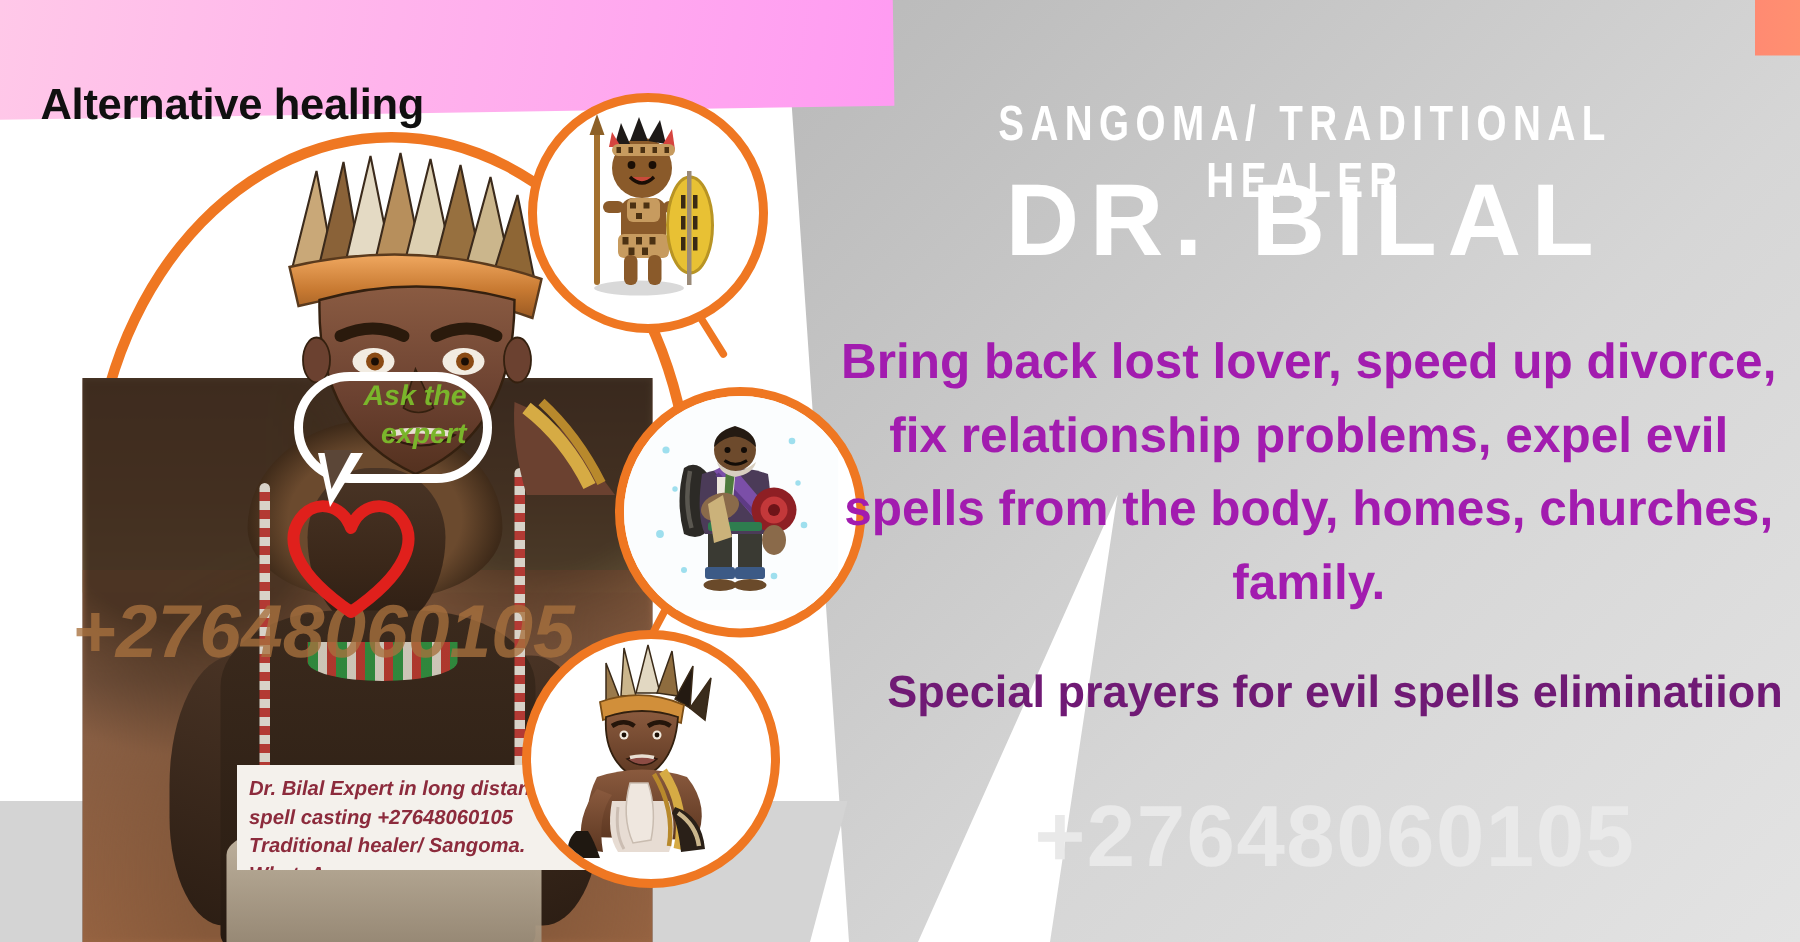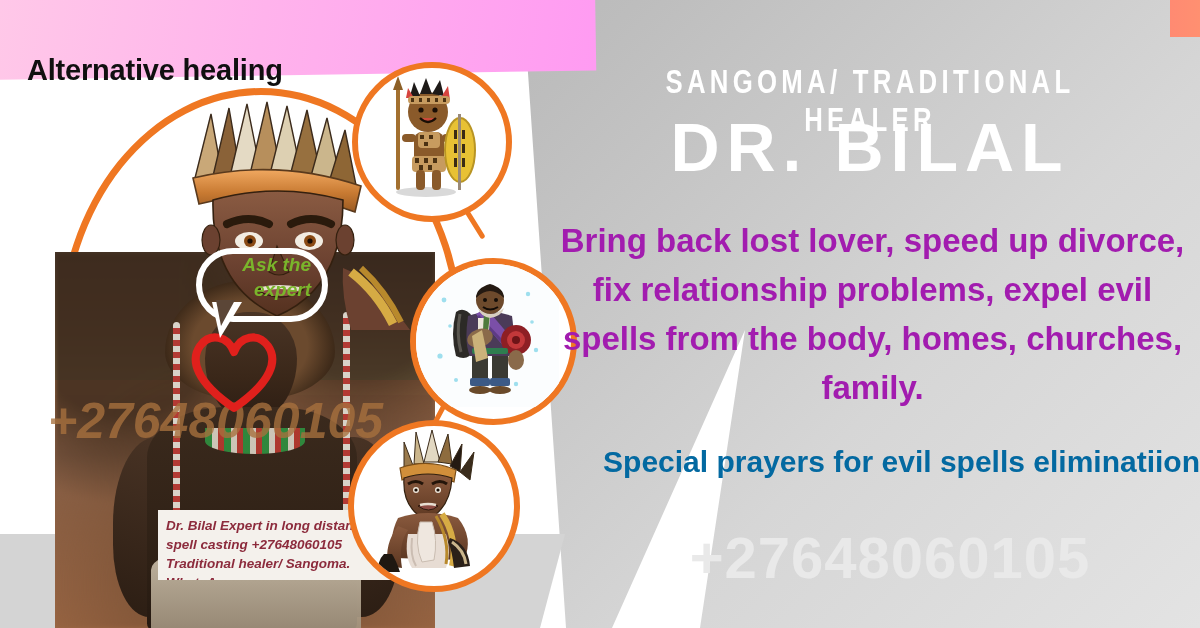--- a/index.html
+++ b/index.html
@@ -162,22 +162,22 @@
     position:absolute;left:0;top:108px;width:660px;text-align:center;
     font-size:68px;font-weight:bold;color:#ffffff;letter-spacing:7px;
     font-family:"Liberation Sans", sans-serif;
   }
   .red-block{
     position:absolute;left:10px;top:216px;width:645px;text-align:center;
     font-size:33px;font-weight:bold;color:#a21caf;line-height:49px;
     font-family:"Liberation Sans", sans-serif;
   }
   .black-block{
-    position:absolute;left:40px;top:440px;width:620px;text-align:right;
-    font-size:30px;font-weight:bold;color:#0369a1;line-height:44px;
+    position:absolute;left:40px;top:440px;width:620px;text-align:center;
+    font-size:30px;font-weight:bold;color:#701a75;line-height:44px;
     font-family:"Liberation Sans", sans-serif;
   }
   .ghost-phone{
     position:absolute;left:30px;top:524px;width:640px;text-align:center;
     font-size:58px;font-weight:bold;color:#e9e9e9;letter-spacing:1px;
     font-family:"Liberation Sans", sans-serif;
   }
 </style>
 </head>
 <body>

